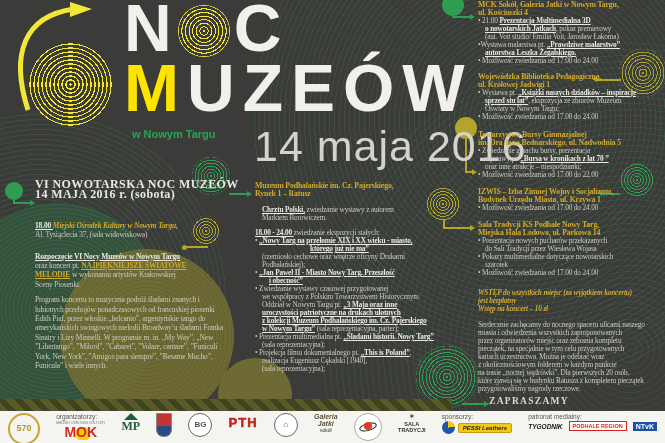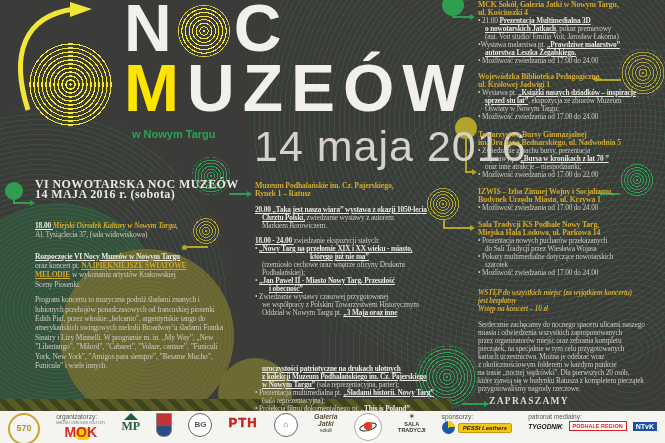--- a/index.html
+++ b/index.html
@@ -202,36 +202,35 @@
         <div class="ln"><span class="w">York, New York”, ”Amigos para siempre”, ”Besame Mucho”,</span></div>
         <div class="ln"><span class="w">Funicula” i wiele innych.</span></div>
       </div>
     </div>
   <div id="col-mid" class="col">
       <div class="block" style="margin-bottom: 8px;">
         <div class="ln"><span class="gbh">Muzeum Podhalańskie im. Cz. Pajerskiego,</span></div>
         <div class="ln"><span class="gbh">Rynek 1 – Ratusz</span></div>
       </div>
       <div class="block" style="margin-bottom: 7px;">
-        <div class="ln"><span class="wb">20.00 </span><span class="wb">„Taka jest nasza wiara”</span><span class="wb"> wystawa z okazji 1050-lecia</span></div>
         <div class="ln" style="padding-left: 7px;"><span class="wb">Chrztu Polski,</span><span class="w"> zwiedzanie wystawy z autorem</span></div>
         <div class="ln" style="padding-left: 7px;"><span class="w">Markiem Borowiczem.</span></div>
       </div>
       <div class="block" style="margin-bottom: 0px;">
         <div class="ln"><span class="wb">18.00 - 24.00 </span><span class="w"> zwiedzanie ekspozycji stałych:</span></div>
         <div class="ln"><span class="w">• </span><span class="wb">„Nowy Targ na przełomie XIX i XX wieku - miasto,</span></div>
         <div class="ln" style="padding-left: 7px; margin-left: 48px;"><span class="wb">którego już nie ma”</span></div>
         <div class="ln" style="padding-left: 7px;"><span class="w">(rzemiosło cechowe oraz wnętrze oficyny Drukarni</span></div>
         <div class="ln" style="padding-left: 7px;"><span class="w">Podhalańskiej);</span></div>
         <div class="ln"><span class="w">• </span><span class="wb">„Jan Paweł II - Miasto Nowy Targ. Przeszłość</span></div>
         <div class="ln" style="padding-left: 14px;"><span class="wb">i obecność”</span></div>
         <div class="ln"><span class="w">• Zwiedzanie wystawy czasowej przygotowanej</span></div>
         <div class="ln" style="padding-left: 7px;"><span class="w">we współpracy z Polskim Towarzystwem Historycznym</span></div>
         <div class="ln" style="padding-left: 7px;"><span class="w">Oddział w Nowym Targu pt. </span><span class="wb">„3 Maja oraz inne</span></div>
-        <div class="ln" style="padding-left: 7px; margin-top: 48px;"><span class="wb">uroczystości patriotyczne na drukach ulotnych</span></div>
+        <div class="ln" style="padding-left: 7px;"><span class="wb">uroczystości patriotyczne na drukach ulotnych</span></div>
         <div class="ln" style="padding-left: 7px;"><span class="wb">z kolekcji Muzeum Podhalańskiego im. Cz. Pajerskiego</span></div>
         <div class="ln" style="padding-left: 7px;"><span class="wb">w Nowym Targu”</span><span class="w"> (sala reprezentacyjna, parter);</span></div>
         <div class="ln"><span class="w">• Prezentacja multimedialna pt. </span><span class="wb">„Śladami historii. Nowy Targ”</span></div>
         <div class="ln" style="padding-left: 7px;"><span class="w">(sala reprezentacyjna);</span></div>
         <div class="ln"><span class="w">• Projekcja filmu dokumentalnego pt. </span><span class="wb">„This is Poland”</span><span class="w">,</span></div>
         <div class="ln" style="padding-left: 7px;"><span class="w">realizacja Eugeniusz Cękalski [1940],</span></div>
         <div class="ln" style="padding-left: 7px;"><span class="w">(sala reprezentacyjna);</span></div>
       </div>
     </div>
   <div id="col-right" class="col">

